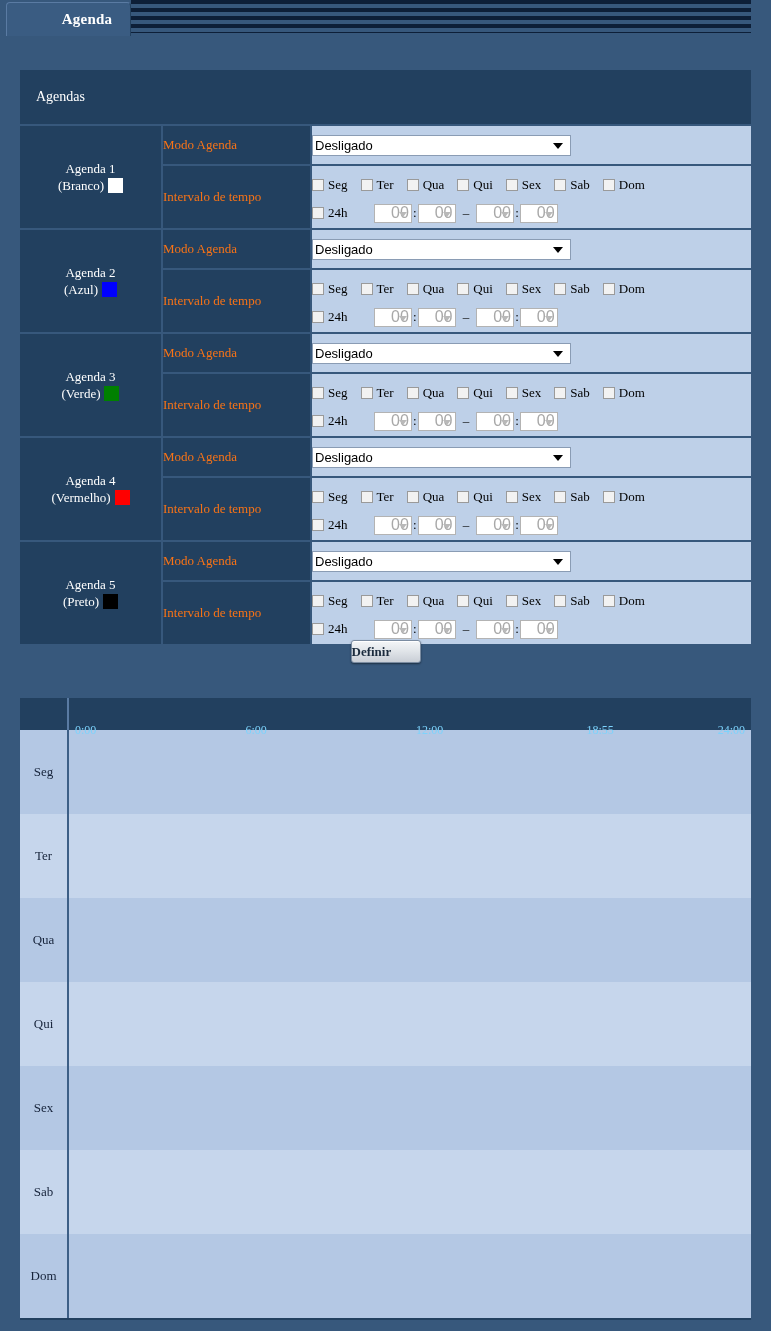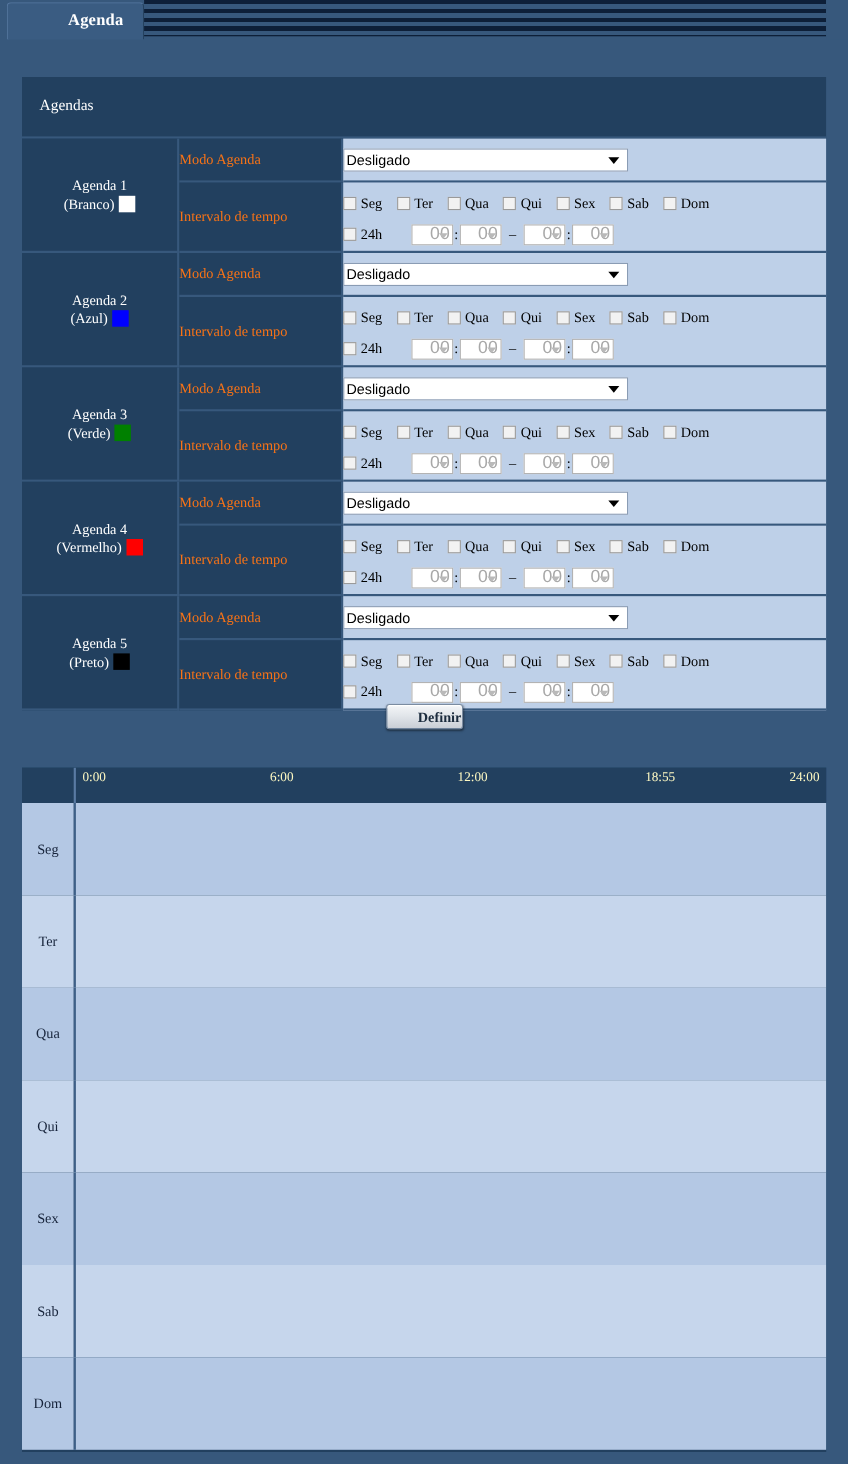--- a/index.html
+++ b/index.html
@@ -224,21 +224,21 @@
     left: 20px;
     top: 640px;
     width: 731px;
     text-align: center;
   }
   .btn {
     display: inline-block;
     width: 70px;
     height: 23px;
     line-height: 21px;
-    text-align: right;
+    text-align: left;
     font-family: "Liberation Serif", serif;
     font-size: 13px;
     font-weight: bold;
     color: #1b2b3d;
     background: linear-gradient(to bottom, #f4f6f8 0%, #e2e6ea 45%, #c9ced6 100%);
     border: 1px solid #7b8ca1;
     border-radius: 3px;
     box-shadow: inset 0 1px 0 #ffffff, 0 1px 2px rgba(0,0,0,0.45);
     box-sizing: border-box;
   }
@@ -262,23 +262,23 @@
     background: #22405f;
   }
   .tl-head .axis {
     position: relative;
     flex: 1 1 auto;
     border-left: 2px solid #5a7ba3;
     background: #22405f;
   }
   .tick {
     position: absolute;
-    top: 1px;
+    top: 25px;
     font-size: 12px;
-    color: #fef9c3;
+    color: #7dd3fc;
     white-space: nowrap;
   }
   .tl-row {
     display: flex;
     height: 84px;
   }
   .tl-row .daycell {
     width: 47px;
     flex: 0 0 47px;
     display: flex;

